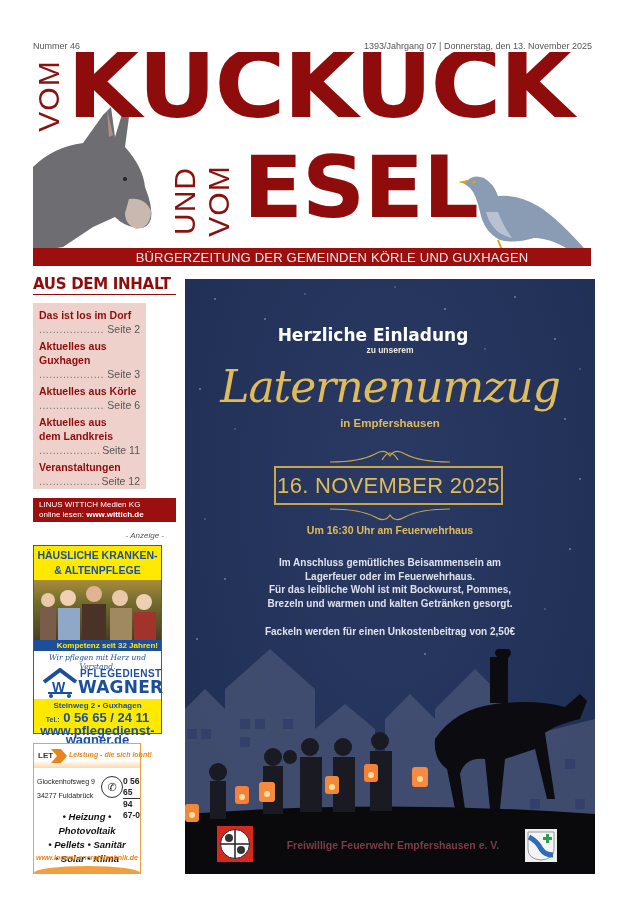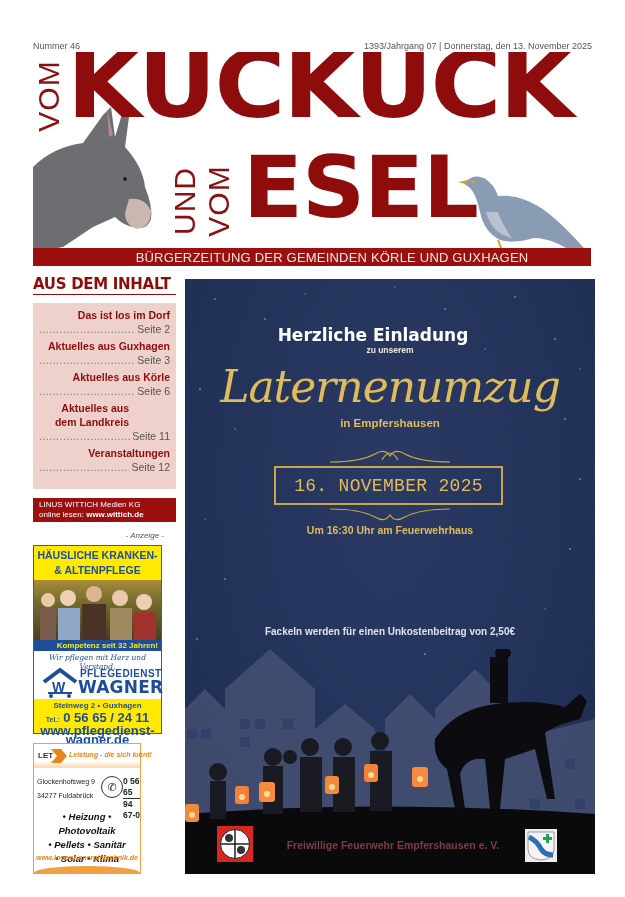--- a/index.html
+++ b/index.html
@@ -45,21 +45,21 @@
   .donkey { position: absolute; left: 0; top: 55px; }
   .cuckoo { position: absolute; left: 425px; top: 120px; }
 
   
   .inhalt-title {
     position: absolute; left: 33px; top: 275px; font-size: 15px; font-weight: 700; color: #8e0c0c;
     font-family: "DejaVu Sans", sans-serif; letter-spacing: -0.3px;
   }
   .inhalt-rule { position: absolute; left: 33px; top: 294px; width: 143px; height: 1px; background: #8e0c0c; }
   .toc {
-    position: absolute; left: 33px; top: 303px; width: 143px; height: 186px; background: #efd1cb; padding: 5px 6px 0 6px; text-align: right;
+    position: absolute; left: 33px; top: 303px; width: 113px; height: 186px; background: #efd1cb; padding: 5px 6px 0 6px;
   }
   .toc-item { margin-bottom: 3px; }
   .toc-title { font-size: 10.5px; font-weight: 700; color: #8e0c0c; line-height: 14px; }
   .toc-page { font-size: 10.5px; color: #555; line-height: 14px; display: flex; }
   .toc-page .dots { flex: 1; overflow: hidden; white-space: nowrap; color: #777; letter-spacing: 0.5px; }
   .toc-page .num { padding-left: 2px; white-space: nowrap; }
 
   .wittich {
     position: absolute; left: 33px; top: 498px; width: 143px; height: 24px; background: #9c0f0f; color: #fff;
     font-size: 8px; padding: 2px 6px; line-height: 10px;
@@ -104,21 +104,21 @@
   .poster { position: absolute; left: 185px; top: 279px; width: 410px; height: 595px; overflow: hidden;
     background: radial-gradient(ellipse at 50% 35%, #2a3a63 0%, #23335a 55%, #1f2d51 100%); }
   .stars { position: absolute; inset: 0; }
   .p-herzlich { position: absolute; left: 0; top: 46px; width: 376px; text-align: center; color: #fff; font-size: 17px; font-weight: 700; font-family: "DejaVu Sans", sans-serif; }
   .p-herzlich span { display: inline-block; }
   .p-zu { position: absolute; left: 0; top: 66px; width: 410px; text-align: center; color: #f0e9d8; font-size: 8.5px; font-weight: 700; }
   .p-laternen { position: absolute; left: 0; top: 82px; width: 410px; text-align: center; color: #e0bb5a; font-size: 44px; font-style: italic; font-family: "DejaVu Serif", serif; letter-spacing: -1px; }
   .p-in { position: absolute; left: 0; top: 138px; width: 410px; text-align: center; color: #e0bb5a; font-size: 11.5px; font-weight: 700; }
   .p-ornament-top { position: absolute; left: 135px; top: 167px; }
   .p-datebox { position: absolute; left: 89px; top: 187px; width: 229px; height: 39px; border: 2px solid #c9a64a; display: flex; align-items: center; justify-content: center; }
-  .p-datebox span { color: #e0bb5a; font-size: 18px; font-family: Liberation Mono, monospace; letter-spacing: 0.3px; }
+  .p-datebox span { color: #e0bb5a; font-size: 22px; font-family: Liberation Sans, sans-serif; letter-spacing: 0.3px; }
   .p-ornament-bot { position: absolute; left: 135px; top: 228px; }
   .p-um { position: absolute; left: 0; top: 244px; width: 410px; text-align: center; color: #e0bb5a; font-size: 10.5px; font-weight: 700; line-height: 14px; }
   .p-body { position: absolute; left: 0; top: 277px; width: 410px; text-align: center; color: #dfe2ec; font-size: 10px; font-weight: 700; line-height: 13.5px; }
   .p-fackeln { position: absolute; left: 0; top: 346px; width: 410px; text-align: center; color: #dfe2ec; font-size: 10px; font-weight: 700; line-height: 13.5px; }
   .p-scene { position: absolute; left: 0; top: 370px; }
   .p-footer-text { position: absolute; left: 0; top: 560px; width: 410px; text-align: center; color: #7e3b4a; font-size: 10.5px; font-weight: 700; padding-left: 6px; }
   .p-logo-left { position: absolute; left: 32px; top: 547px; width: 36px; height: 36px; background: #d7281f; display: flex; align-items: center; justify-content: center; }
   .p-logo-left .ring { width: 30px; height: 30px; border-radius: 50%; background: #fff; border: 1.5px solid #222; position: relative; overflow: hidden; }
   .p-logo-right { position: absolute; left: 340px; top: 550px; width: 32px; height: 33px; background: #eee; display: flex; align-items: center; justify-content: center; }
 </style>
@@ -303,20 +303,26 @@
   <div class="p-datebox">
       <span>16. NOVEMBER 2025</span>
     </div>
   <svg class="p-ornament-bot" width="140" height="18" viewBox="0 0 140 18">
     <path d="M10 2 Q40 2 55 10 Q65 16 70 8 Q75 16 85 10 Q100 2 130 2" stroke="#c9a64a" stroke-width="1.2" fill="none"></path>
   </svg>
 
   <div class="p-um">
     <div>Um 16:30 Uhr am Feuerwehrhaus</div>
   </div>
+  <div class="p-body">
+    <div>Im Anschluss gemütliches Beisammensein am</div>
+    <div>Lagerfeuer oder im Feuerwehrhaus.</div>
+    <div>Für das leibliche Wohl ist mit Bockwurst, Pommes,</div>
+    <div>Brezeln und warmen und kalten Getränken gesorgt.</div>
+  </div>
   <div class="p-fackeln">
     <div>Fackeln werden für einen Unkostenbeitrag von 2,50€</div>
   </div>
 
   <svg class="p-scene" width="410" height="225" viewBox="0 0 410 225">
 
     <g fill="#4a5576" opacity="0.75">
       <path d="M0 60 L20 40 L40 60 L40 200 L0 200 Z"></path>
       <path d="M40 40 L85 0 L130 40 L130 200 L40 200 Z"></path>
       <path d="M130 80 L160 55 L190 80 L190 200 L130 200 Z"></path>

